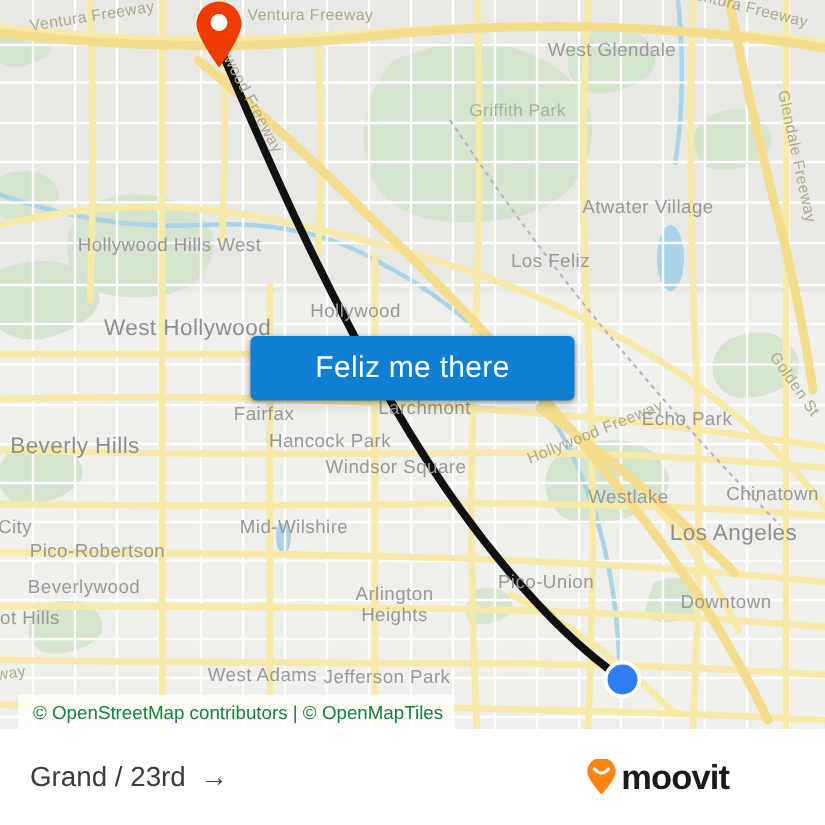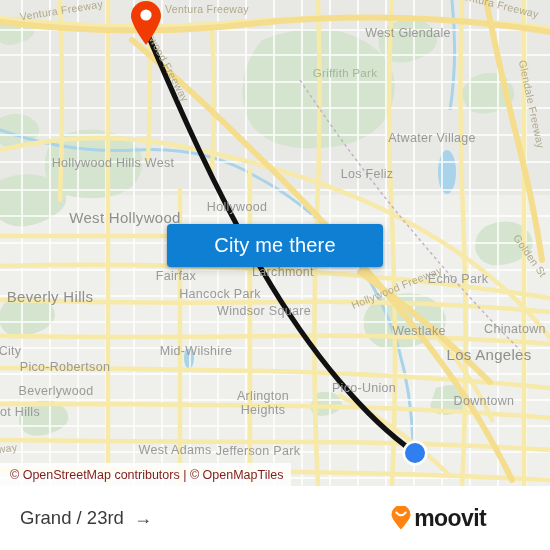--- a/index.html
+++ b/index.html
@@ -45,27 +45,27 @@
     font-size: 20px;
     letter-spacing: .2px;
     cursor: pointer;
     box-shadow: 0 1px 3px rgba(0,0,0,.28), 0 3px 8px rgba(0,0,0,.16);
     display: flex; align-items: center; justify-content: center;
   }
 
   
   .attrib {
     position: absolute;
-    left: 0; top: 463px;
+    left: 12px; top: 463px;
     height: 23px;
     padding: 0 8px 0 10px;
     background: rgba(255,255,255,.82);
     display: flex; align-items: center;
     font-size: 12.5px;
-    color: #7f1d1d;
+    color: #15803d;
     white-space: nowrap;
   }
 
   
   .footer {
     position: absolute;
     left: 0; top: 486px;
     width: 506px; height: 64px;
     background: #ffffff;
     display: flex; align-items: center;
@@ -219,21 +219,21 @@
     <svg style="position:absolute;left:399px;top:437px" width="32" height="32" viewBox="0 0 32 32">
       <circle cx="16" cy="16" r="12.5" fill="#ffffff"></circle>
       <circle cx="16" cy="16" r="10" fill="#2f7ff0"></circle>
     </svg>
 
     <svg style="position:absolute;left:128px;top:0px" width="36" height="46" viewBox="0 0 36 46">
       <path d="M18 45 C 18 45 33 25 33 16 A15 15 0 1 0 3 16 C 3 25 18 45 18 45 Z" fill="#f03c02"></path>
       <circle cx="18" cy="15" r="5.6" fill="#ffffff"></circle>
     </svg>
 
-    <button class="cta">City me there</button>
+    <button class="cta">Feliz me there</button>
 
     <div class="attrib">© OpenStreetMap contributors | © OpenMapTiles</div>
   </div>
 
   <div class="footer">
     <div class="route-line">
       <span>Grand / 23rd</span>
       <span class="arrow">→</span>
     </div>
 

